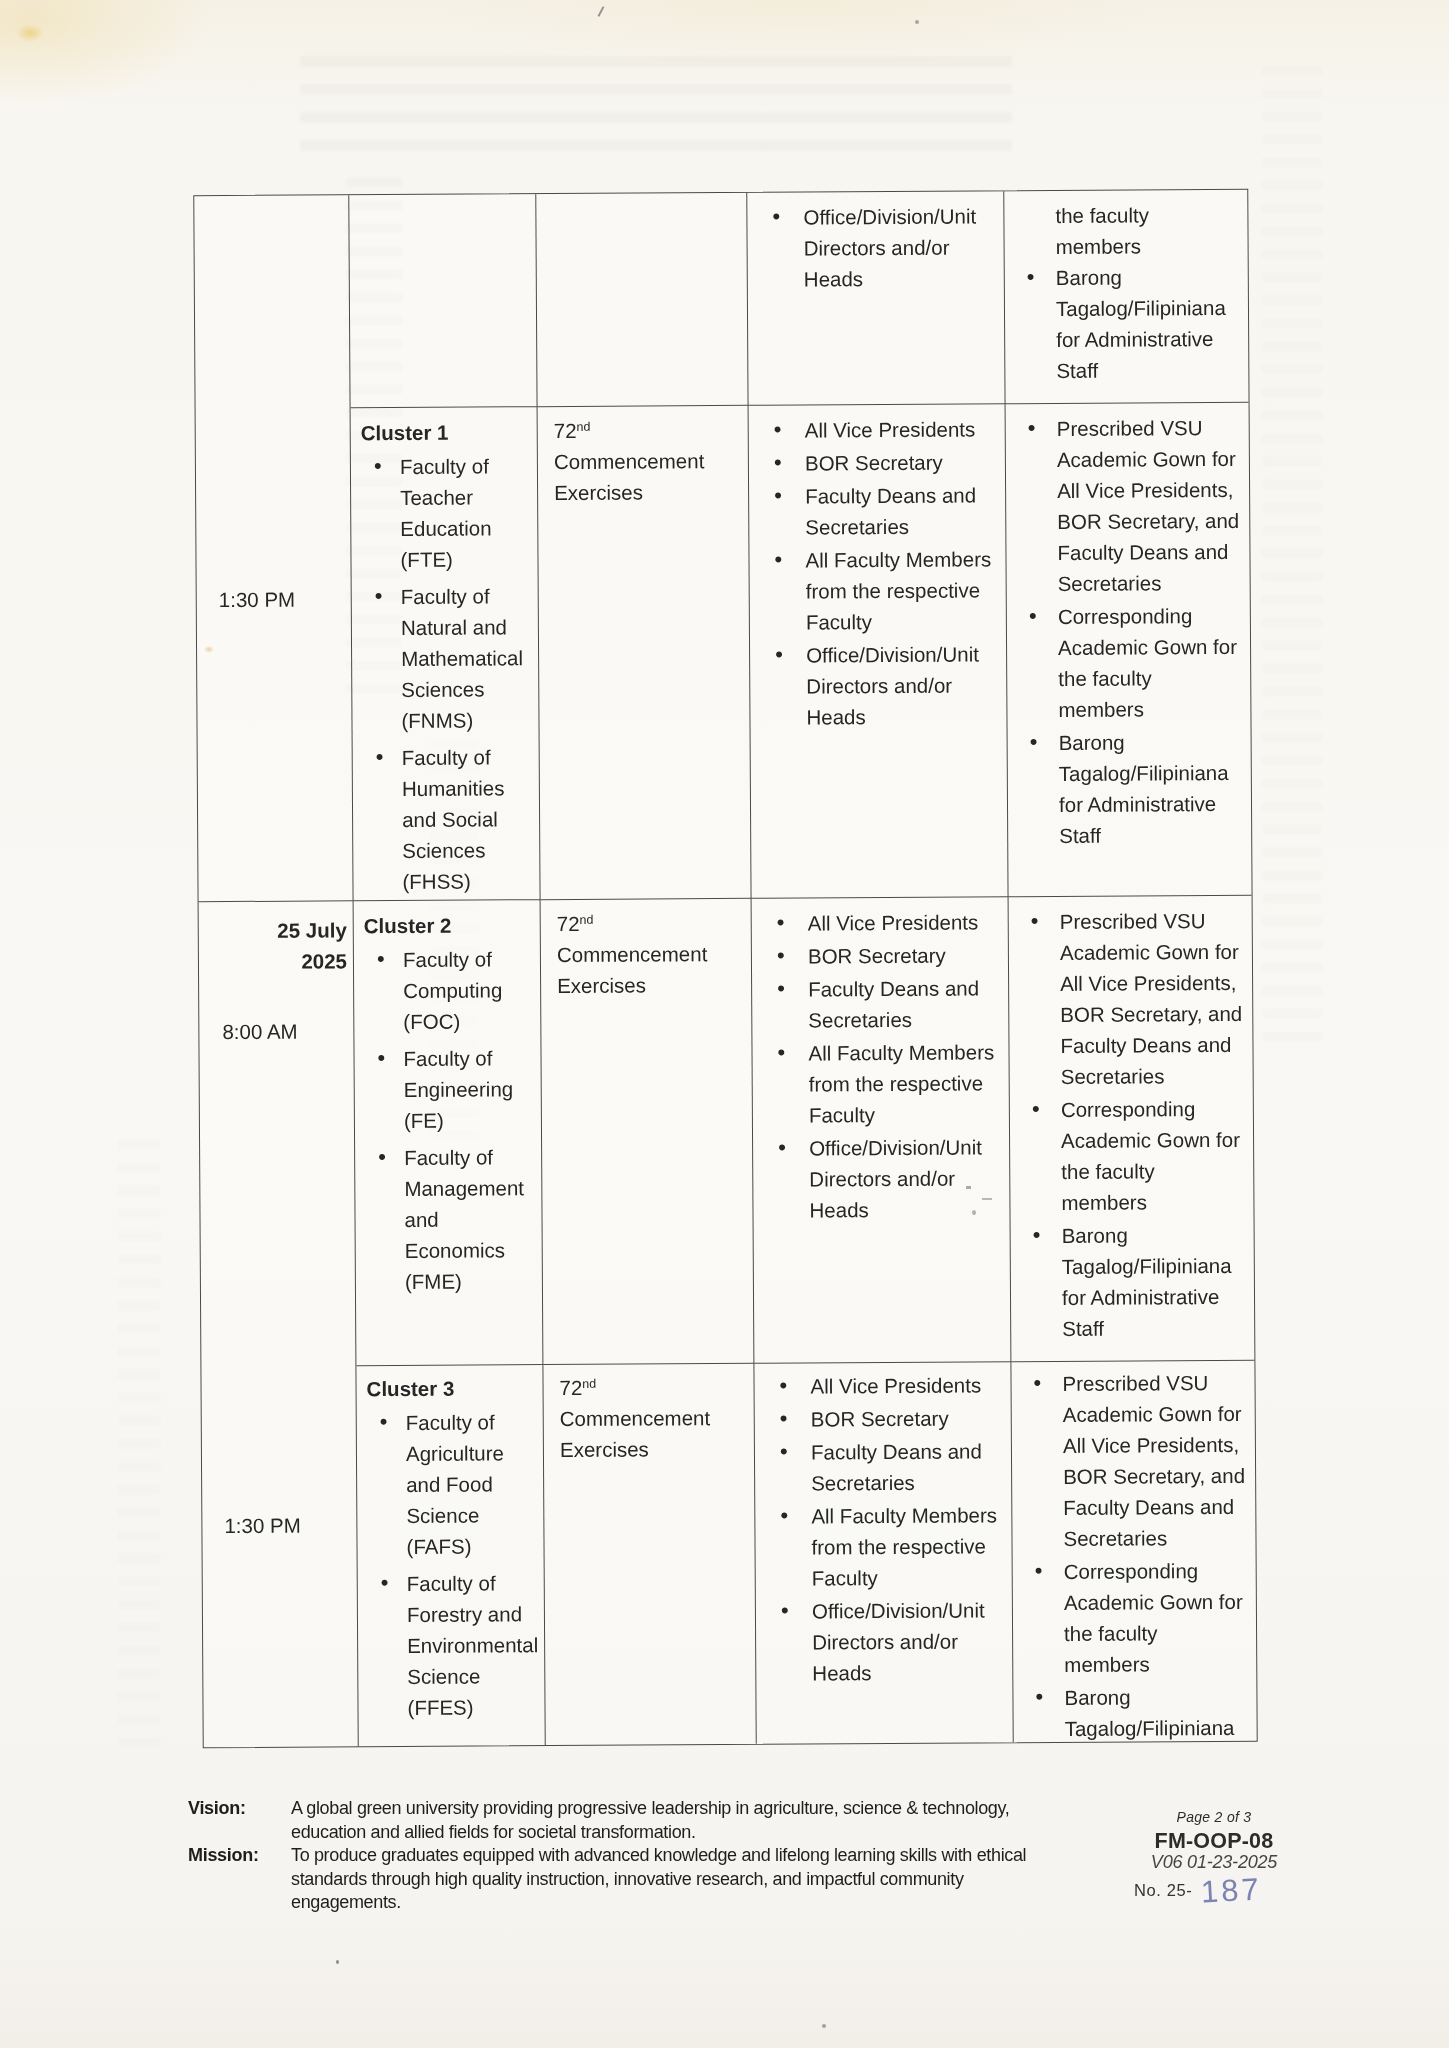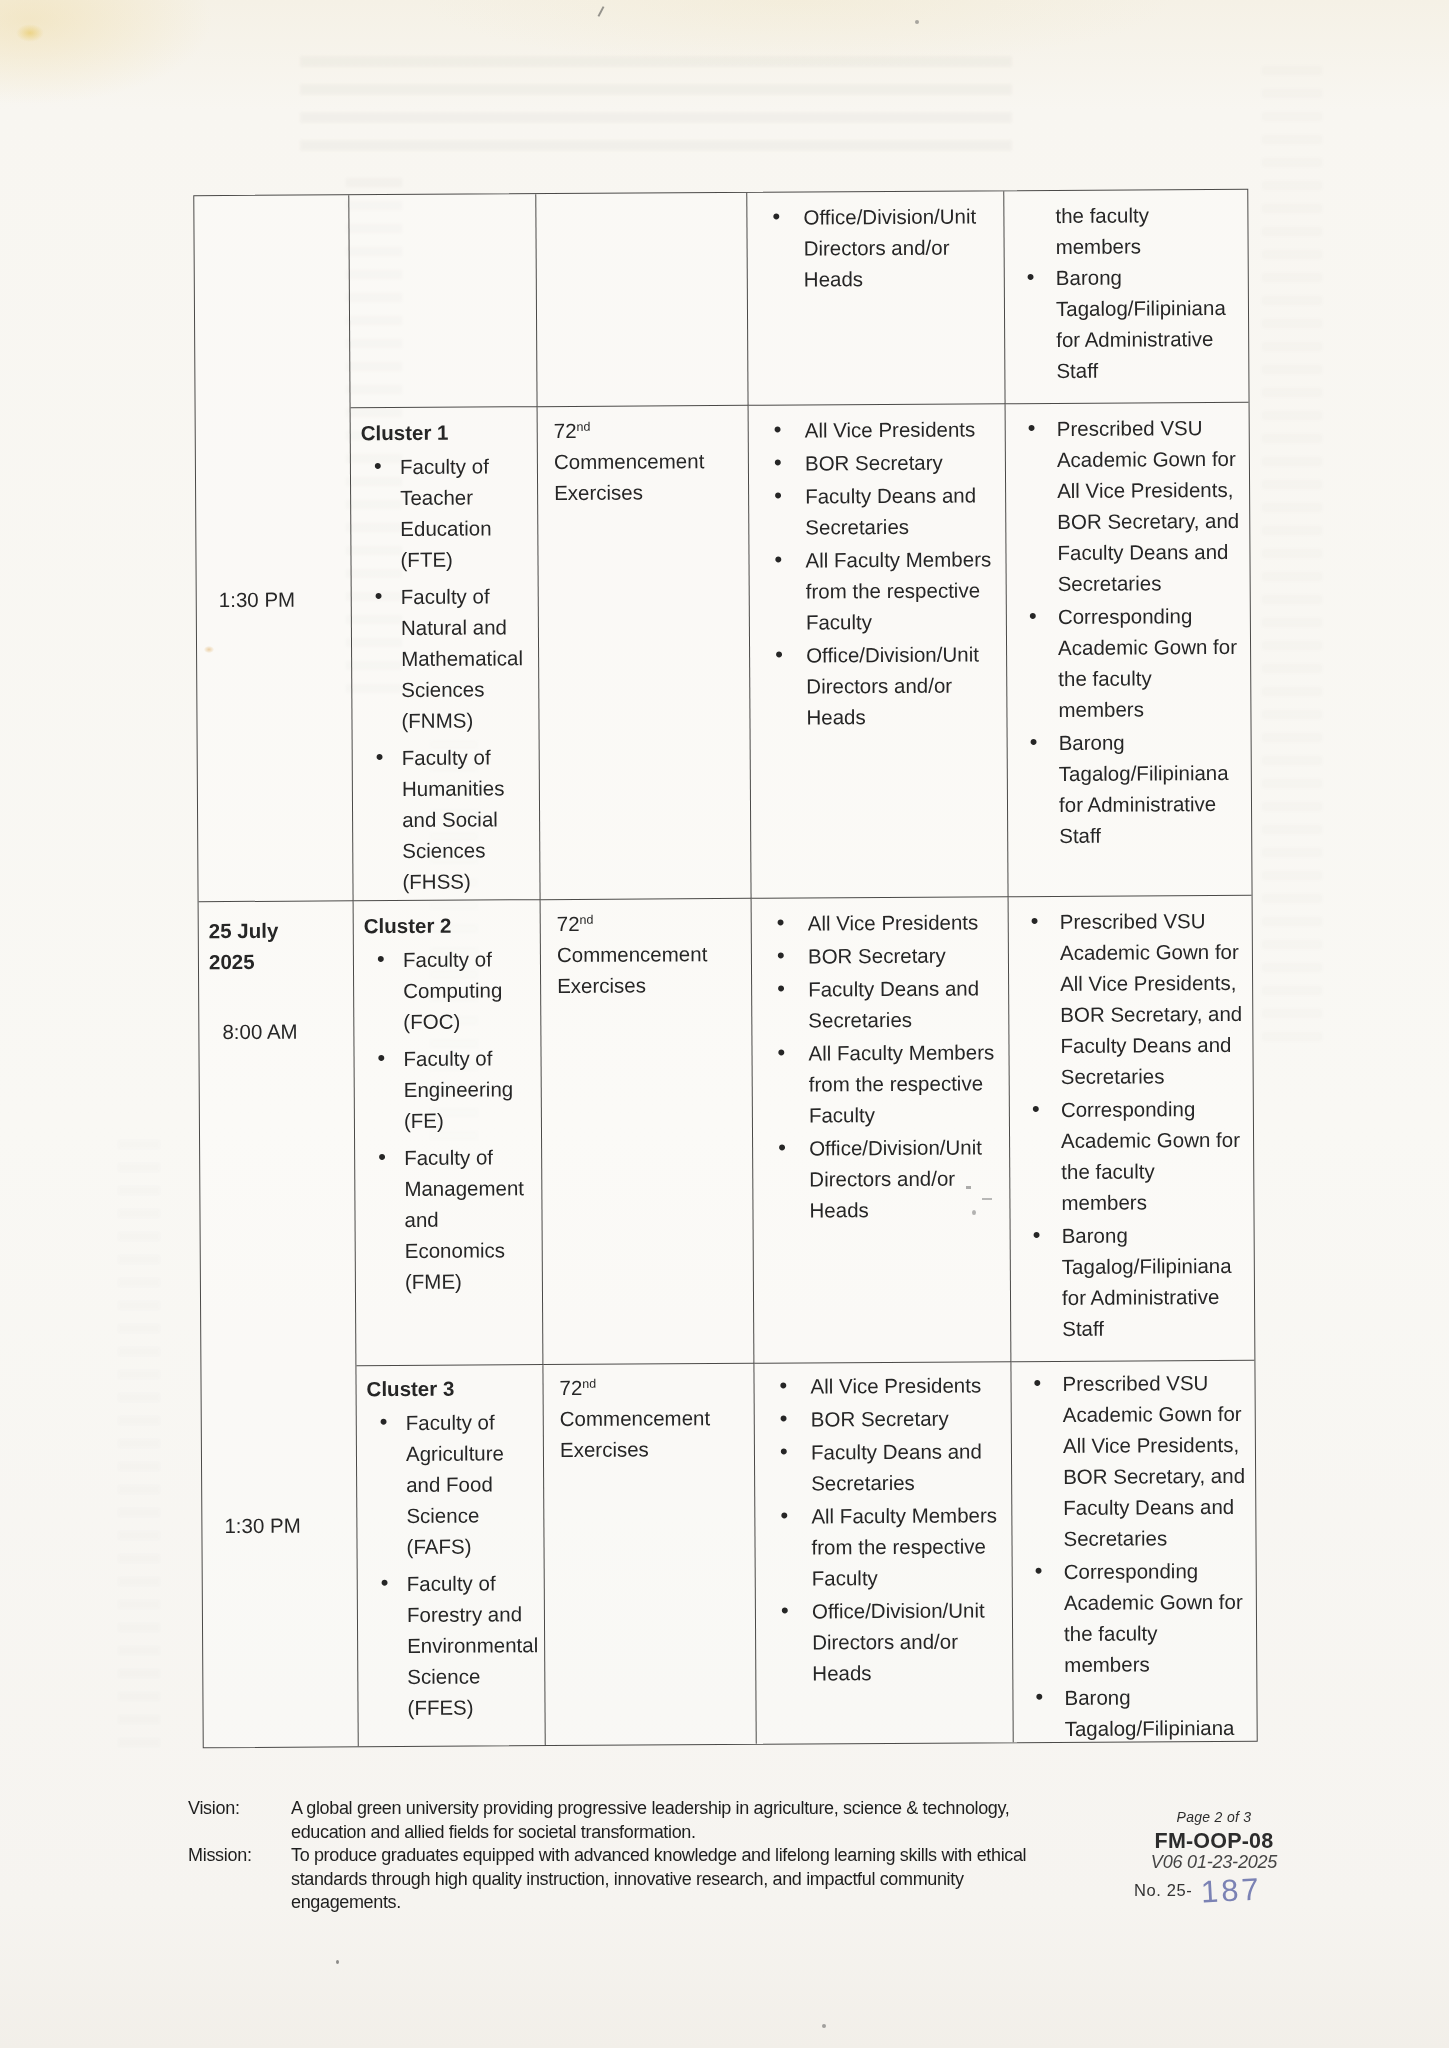--- a/index.html
+++ b/index.html
@@ -42,41 +42,41 @@
     border-bottom:1.5px solid #4b4a48;
     padding:9px 6px 0 10px;
     overflow:hidden;
     font-size:20.5px; line-height:31px;
   }
   .cell.last-col { border-right:none; }
   .cell.last-row { border-bottom:none; }
   .cell-time-prev   { grid-column:1; grid-row:1 / 3; }
   .cell-date        { grid-column:1; grid-row:3 / 5; border-bottom:none; }
   .lines { white-space:pre-line; }
-  .bold { font-weight:bold; }
+  .bold { font-weight:bold;text-align:right; }
   .time-abs { position:absolute; left:22px; }
   .cluster-title { font-weight:bold; margin-bottom:3px; }
   .bullet { position:relative; margin-bottom:2px; }
   .bullet::before { content:"\2022"; position:absolute; top:-1px; font-size:22px; }
   .c-cluster .bullet { padding-left:39px; margin-bottom:6px; }
   .c-cluster .bullet::before { left:13px; }
   .c-att .bullet { padding-left:46px; }
   .c-att .bullet::before { left:15px; }
   .c-attire .bullet { padding-left:41px; }
   .c-attire .bullet::before { left:12px; }
   .attire-intro { padding-left:41px; }
   .c-event { padding-left:16px; padding-top:8px; }
   .event-head sup { font-size:12.5px; line-height:0; vertical-align:7px;text-align:center; }
   .date-block { padding-top:4px; }
   .time-am { margin-top:39px;margin-left:13px; }
   
   .footer-left { position:absolute; left:188px; top:1797px; width:860px; color:#1e1e1e; }
   .f-row { display:flex; }
   .flabel {
-    width:103px; flex-shrink:0; font-weight:normal;
+    width:103px; flex-shrink:0; font-weight:bold;
     font-size:18px; line-height:23.5px; letter-spacing:-0.3px;
   }
   .ftext { font-size:18px; line-height:23.5px; letter-spacing:-0.35px; white-space:pre-line; }
   .footer-right { position:absolute; left:1126px; top:1806px; width:176px; text-align:center; color:#2c2c2c; }
   .page-info { font-style:italic; font-size:14px; line-height:23px; letter-spacing:0.3px; }
   .form-code { font-weight:bold; font-size:21.5px; line-height:25px; letter-spacing:0.2px; }
   .version   { font-style:italic; font-size:18px; line-height:17px; letter-spacing:-0.2px; color:#454545; }
   .doc-no    { margin-top:5px; display:flex; text-align:left; padding-left:8px; }
   .doc-no-label { font-size:16.5px; letter-spacing:0.6px; padding-top:5px; color:#333; }
   .handwritten {

